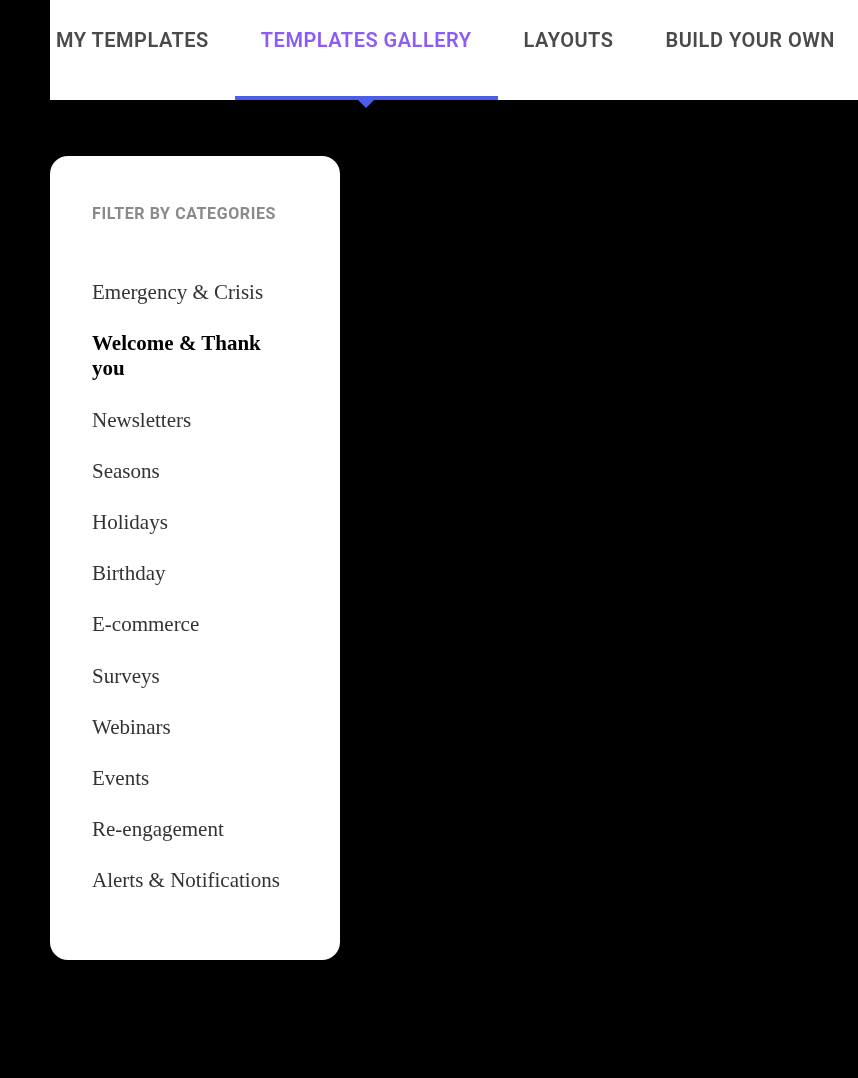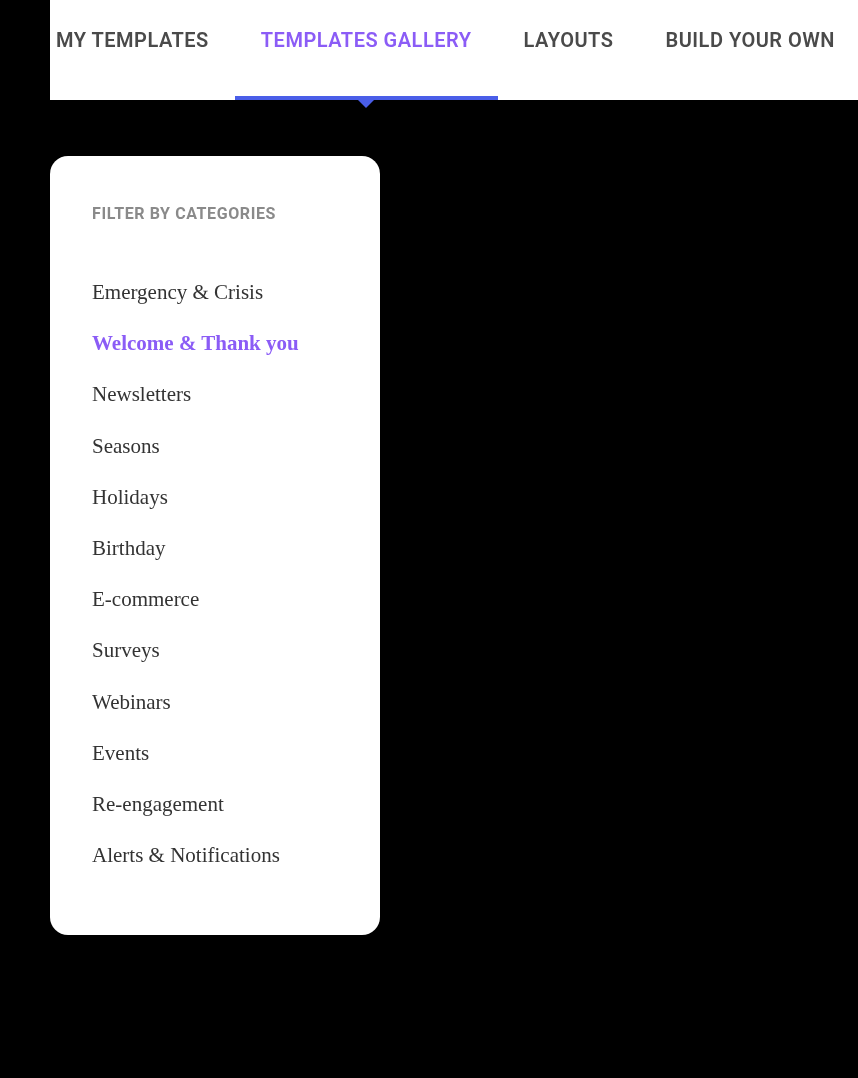--- a/index.html
+++ b/index.html
@@ -65,21 +65,21 @@
       width: 0;
       height: 0;
       border-left: 10px solid transparent;
       border-right: 10px solid transparent;
       border-top: 10px solid #4a5ee8;
     }
     
     .filter-panel {
       background: #fff;
       border-radius: 18px;
-      width: 330px;
+      width: 290px;
       margin: 56px 0 0 50px;
       padding: 48px 42px 54px 42px;
       box-shadow: 0 2px 20px rgba(0,0,0,0.15);
     }
     
     .filter-heading {
       font-size: 16px;
       font-weight: 700;
       letter-spacing: 0.6px;
       color: #8a8a8a;
@@ -94,21 +94,21 @@
       font-size: 21px;
       font-weight: 400;
       color: #333;
       padding: 13px 0;
       cursor: pointer;
       line-height: 1.2;
       font-family: Liberation Serif, serif;
     }
     
     .category-item.selected {
-      color: #8b5cf6;
+      color: #000000;
       font-weight: 700;
     }
   </style>
 </head>
 <body>
 
 <nav class="tab-bar">
   <div class="tab">MY TEMPLATES</div>
   <div class="tab active">TEMPLATES GALLERY</div>
   <div class="tab">LAYOUTS</div>

